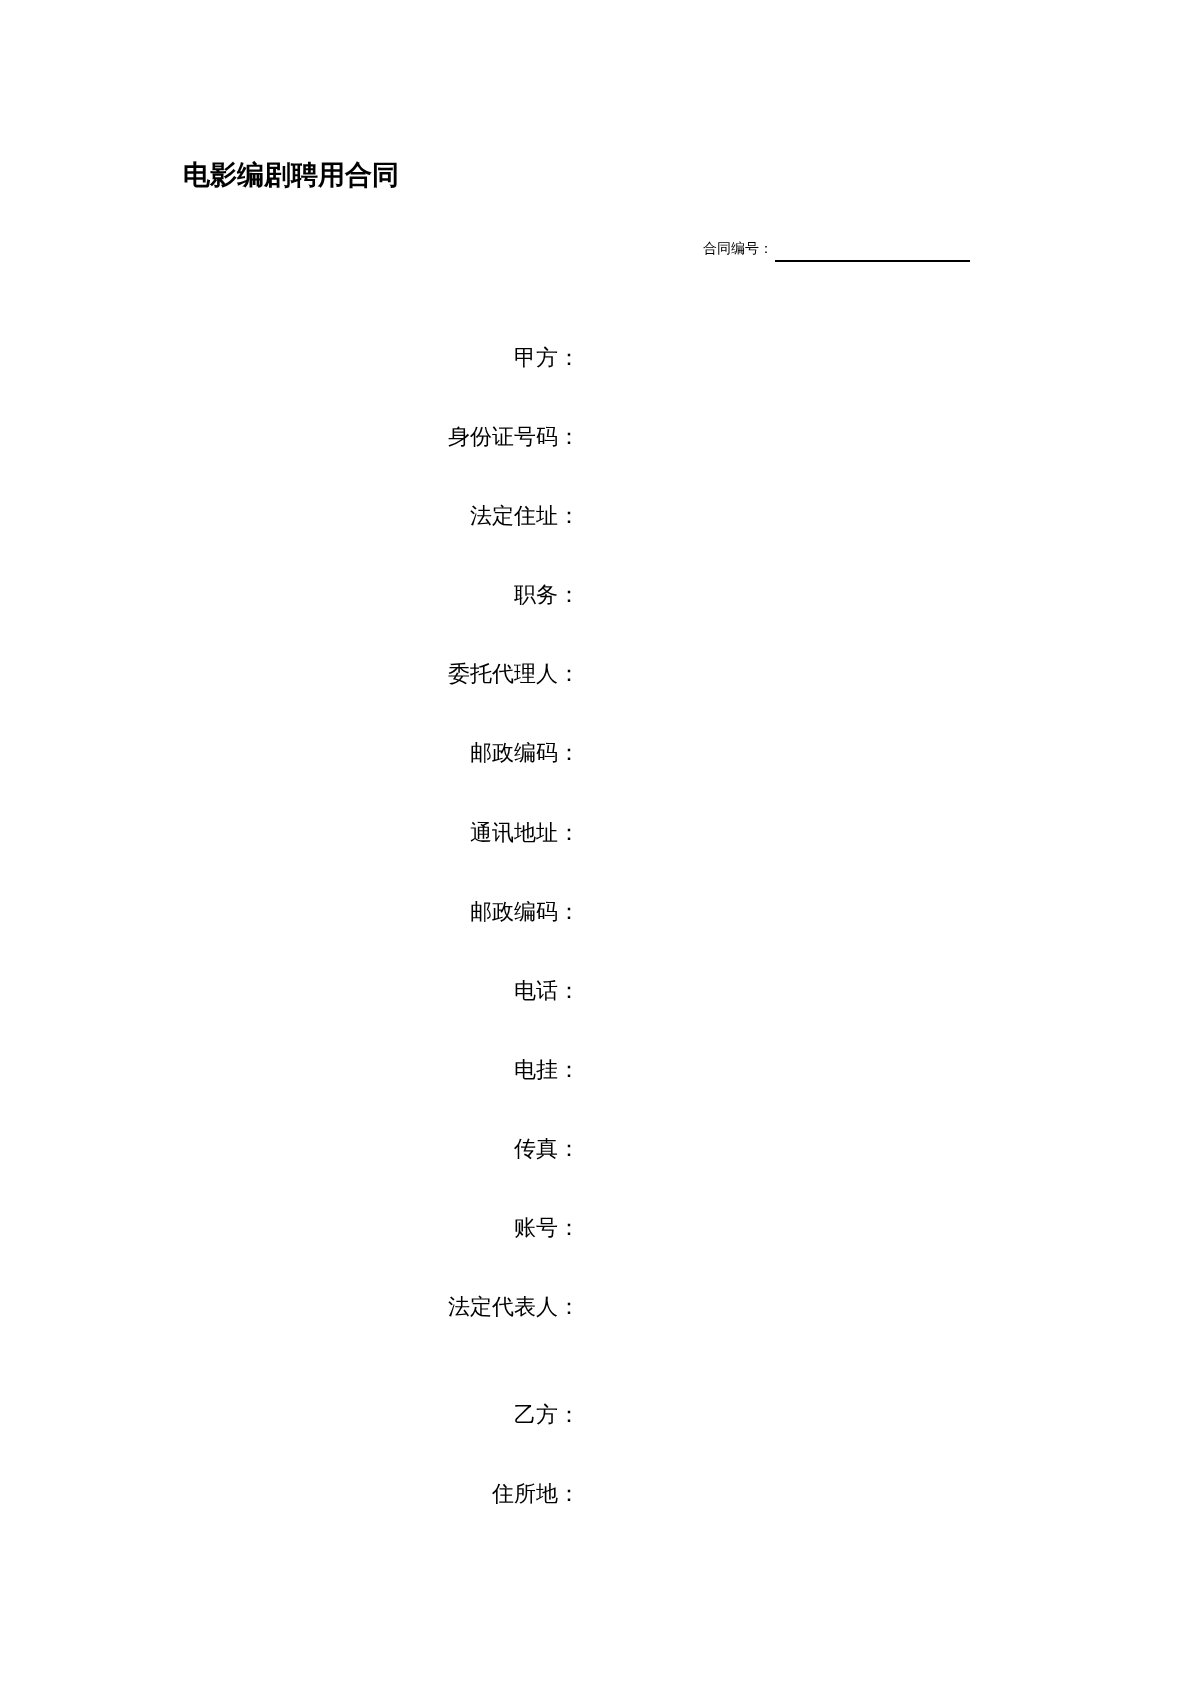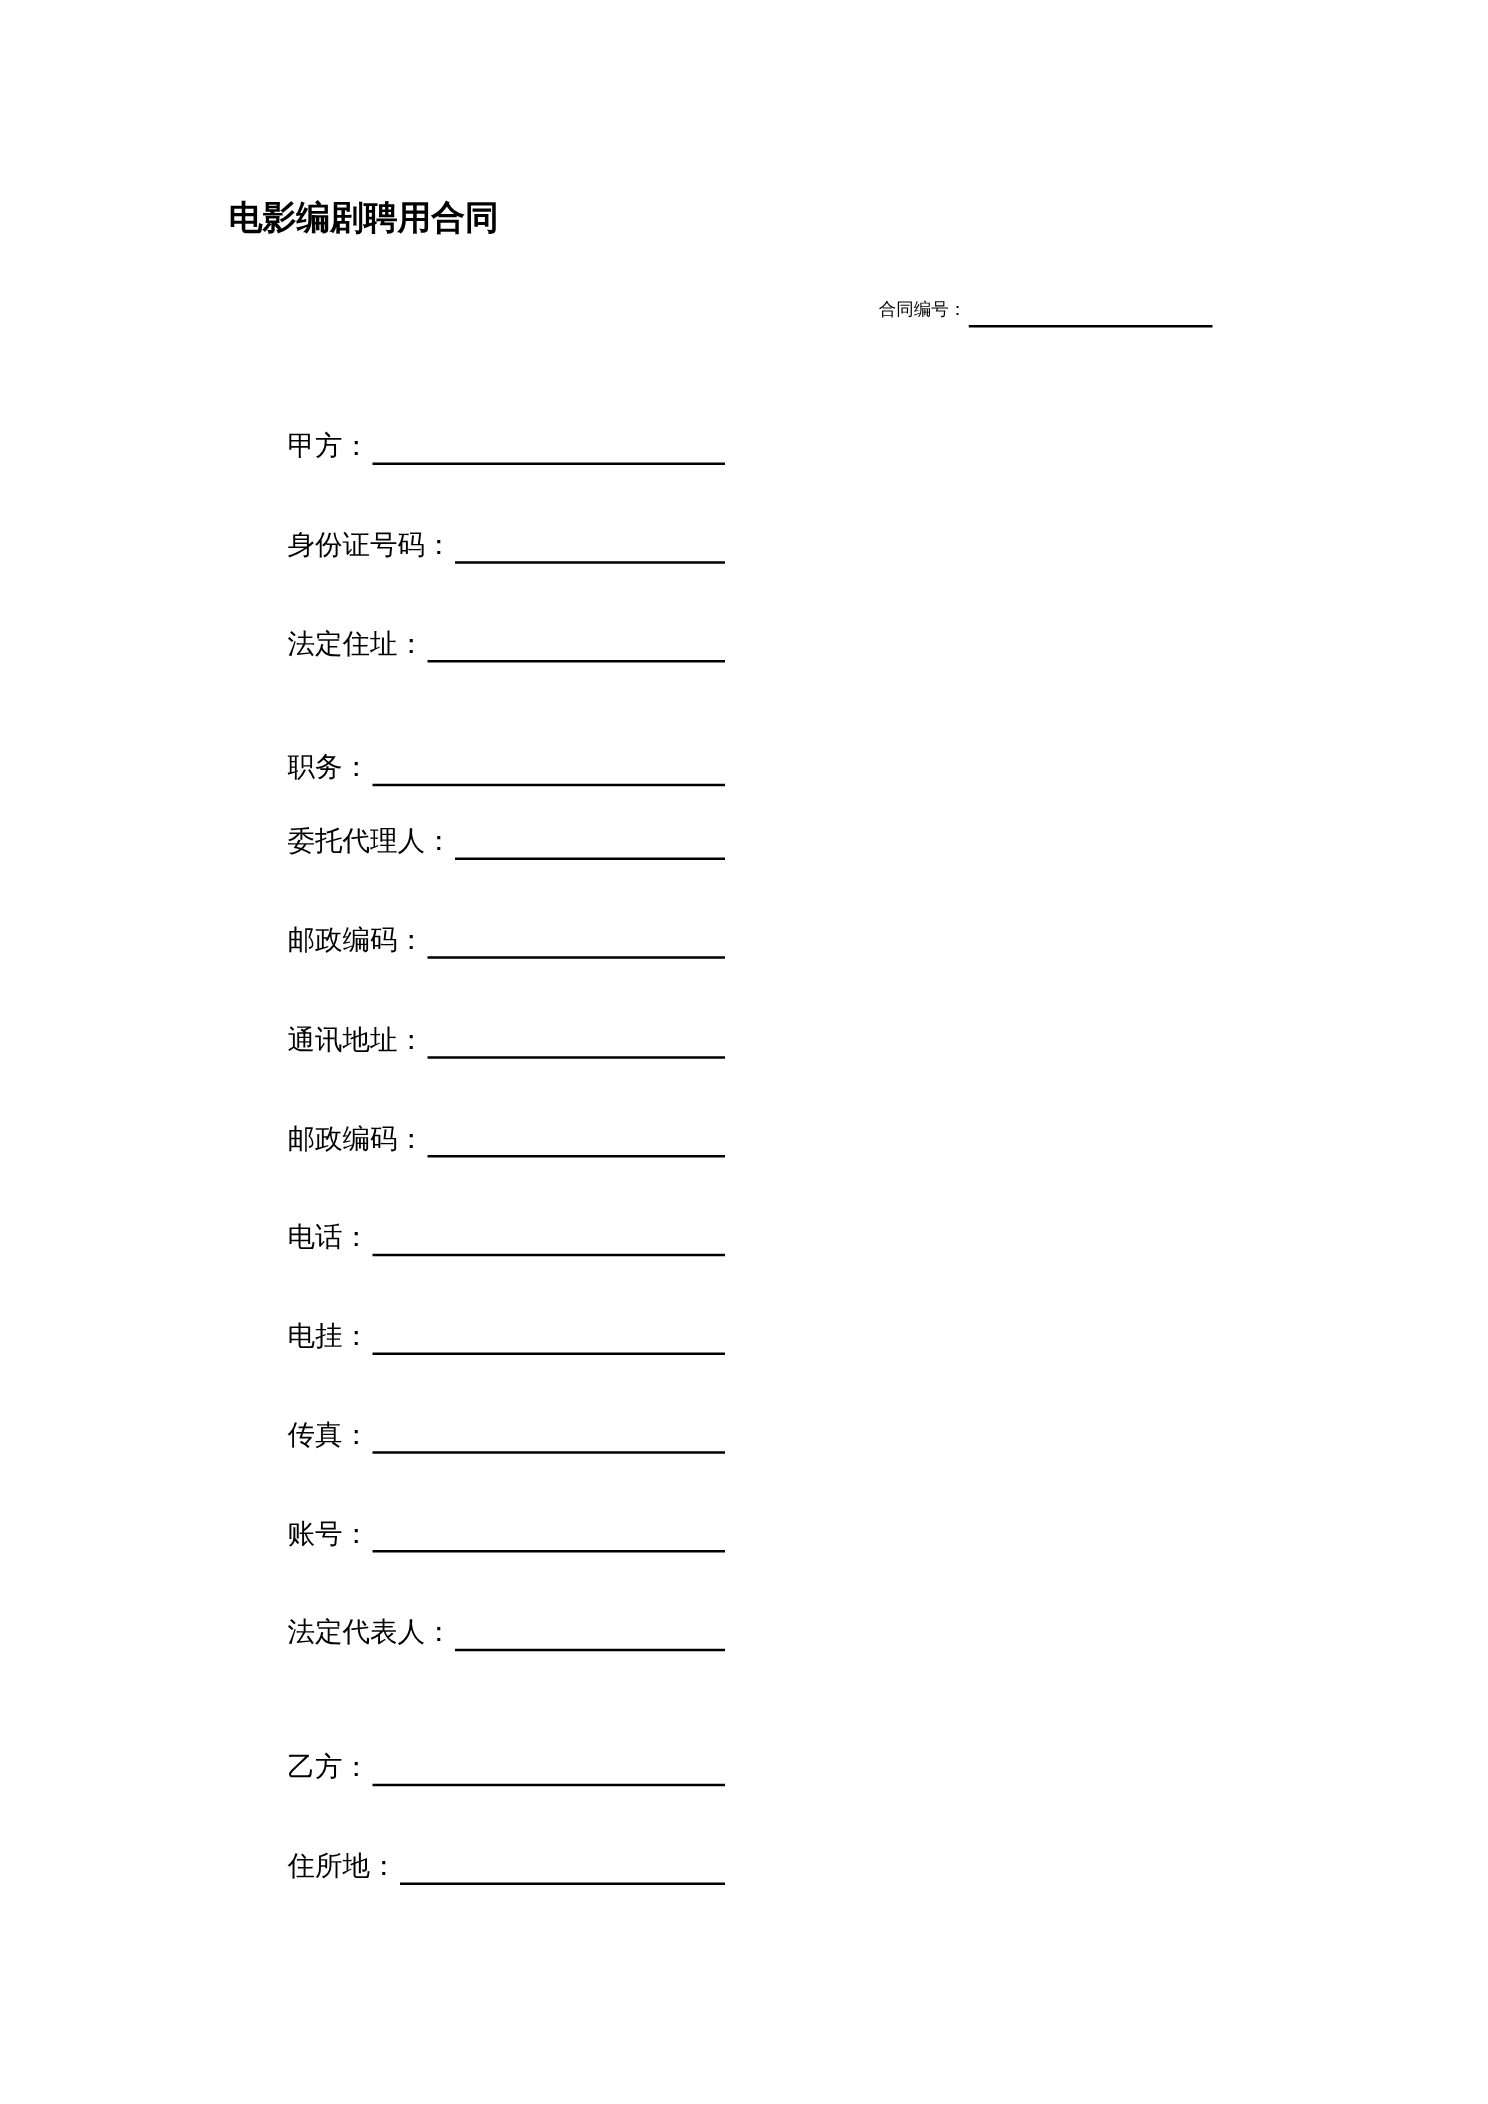--- a/index.html
+++ b/index.html
@@ -3,21 +3,21 @@
 <meta charset="utf-8">
 <style>
   html, body { margin: 0; padding: 0; background: #ffffff; }
   body { width: 1190px; height: 1683px; position: relative; overflow: hidden;
          font-family: "DejaVu Sans", "Liberation Sans", sans-serif; color: #000; }
   .title { position: absolute; left: 183px; top: 158px; font-size: 27px; font-weight: bold;
            letter-spacing: 0px; line-height: 34px; }
   .contract-no { position: absolute; left: 703px; top: 232px; font-size: 14px; line-height: 32px;
                  display: flex; align-items: flex-end; }
   .field { position: absolute; left: 230px; width: 350px; font-size: 22px; line-height: 32px;
-           display: flex; align-items: flex-end; }
+           display: flex; align-items: flex-end; flex-direction: column; }
   .label { white-space: nowrap; }
   .line { flex: 1; border-bottom: 2px solid #000; height: 24px; margin-left: 2px; margin-bottom: 2px; }
   .contract-no .line { width: 195px; flex: none; }
 </style>
 </head>
 <body>
 
 <div>
   <div class="title">电影编剧聘用合同</div>
 
@@ -31,21 +31,21 @@
     <span class="line"></span>
   </div>
   <div class="field" style="top:421px">
     <span class="label">身份证号码：</span>
     <span class="line"></span>
   </div>
   <div class="field" style="top:500px">
     <span class="label">法定住址：</span>
     <span class="line"></span>
   </div>
-  <div class="field" style="top:599px">
+  <div class="field" style="top:579px">
     <span class="label">职务：</span>
     <span class="line"></span>
   </div>
   <div class="field" style="top:658px">
     <span class="label">委托代理人：</span>
     <span class="line"></span>
   </div>
   <div class="field" style="top:737px">
     <span class="label">邮政编码：</span>
     <span class="line"></span>

